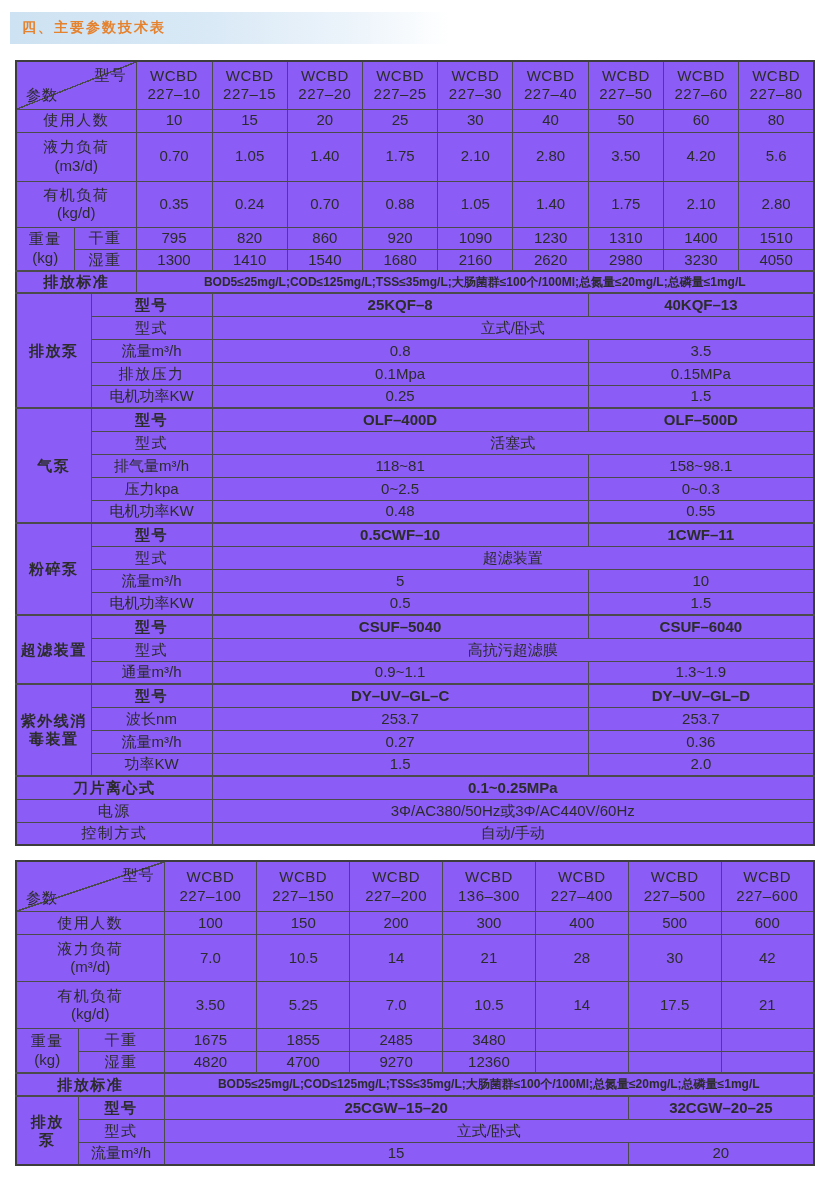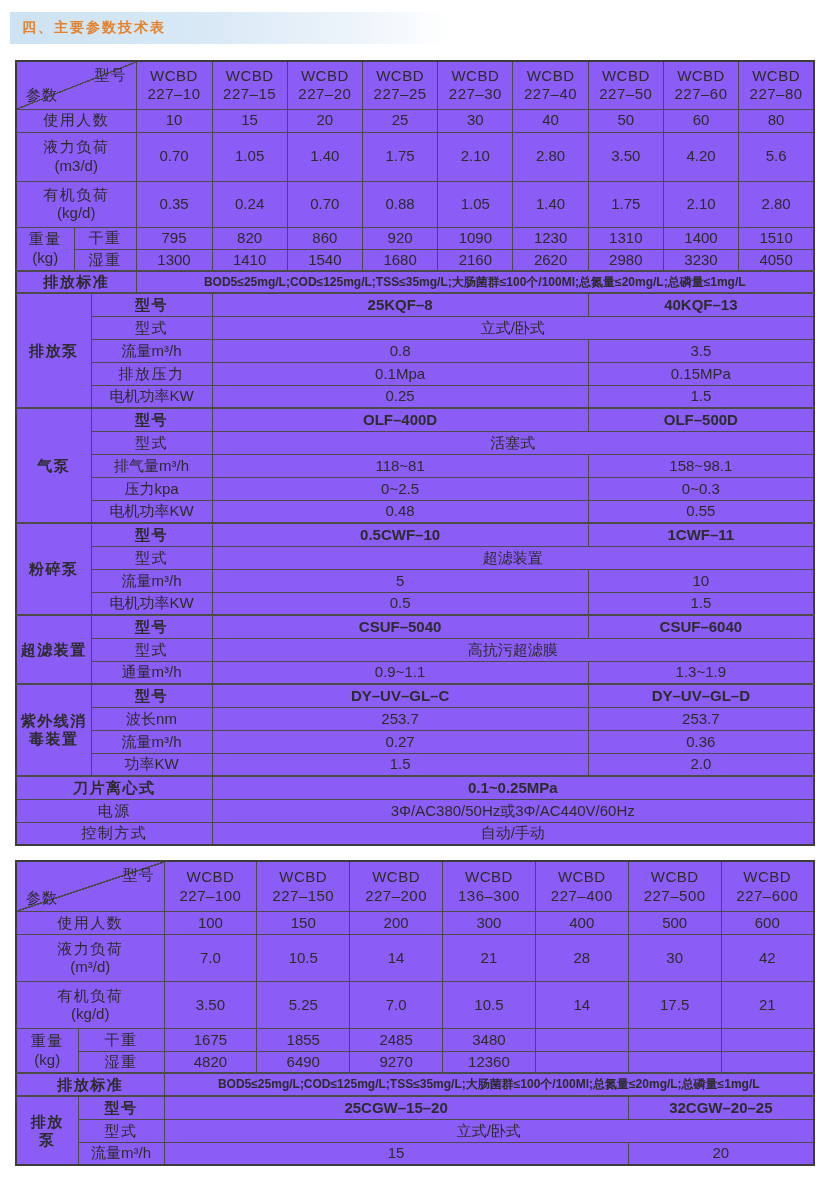--- a/index.html
+++ b/index.html
@@ -399,21 +399,21 @@
       <td>1855</td>
       <td>2485</td>
       <td>3480</td>
       <td></td>
       <td></td>
       <td></td>
     </tr>
     <tr class="h22">
       <td class="lab">湿重</td>
       <td>4820</td>
-      <td>6490</td>
+      <td>4700</td>
       <td>9270</td>
       <td>12360</td>
       <td></td>
       <td></td>
       <td></td>
     </tr>
 
     <tr class="h23 sec">
       <td class="lab" colspan="2">排放标准</td>
       <td class="std" colspan="7">BOD5≤25mg/L;COD≤125mg/L;TSS≤35mg/L;大肠菌群≤100个/100Ml;总氮量≤20mg/L;总磷量≤1mg/L</td>

